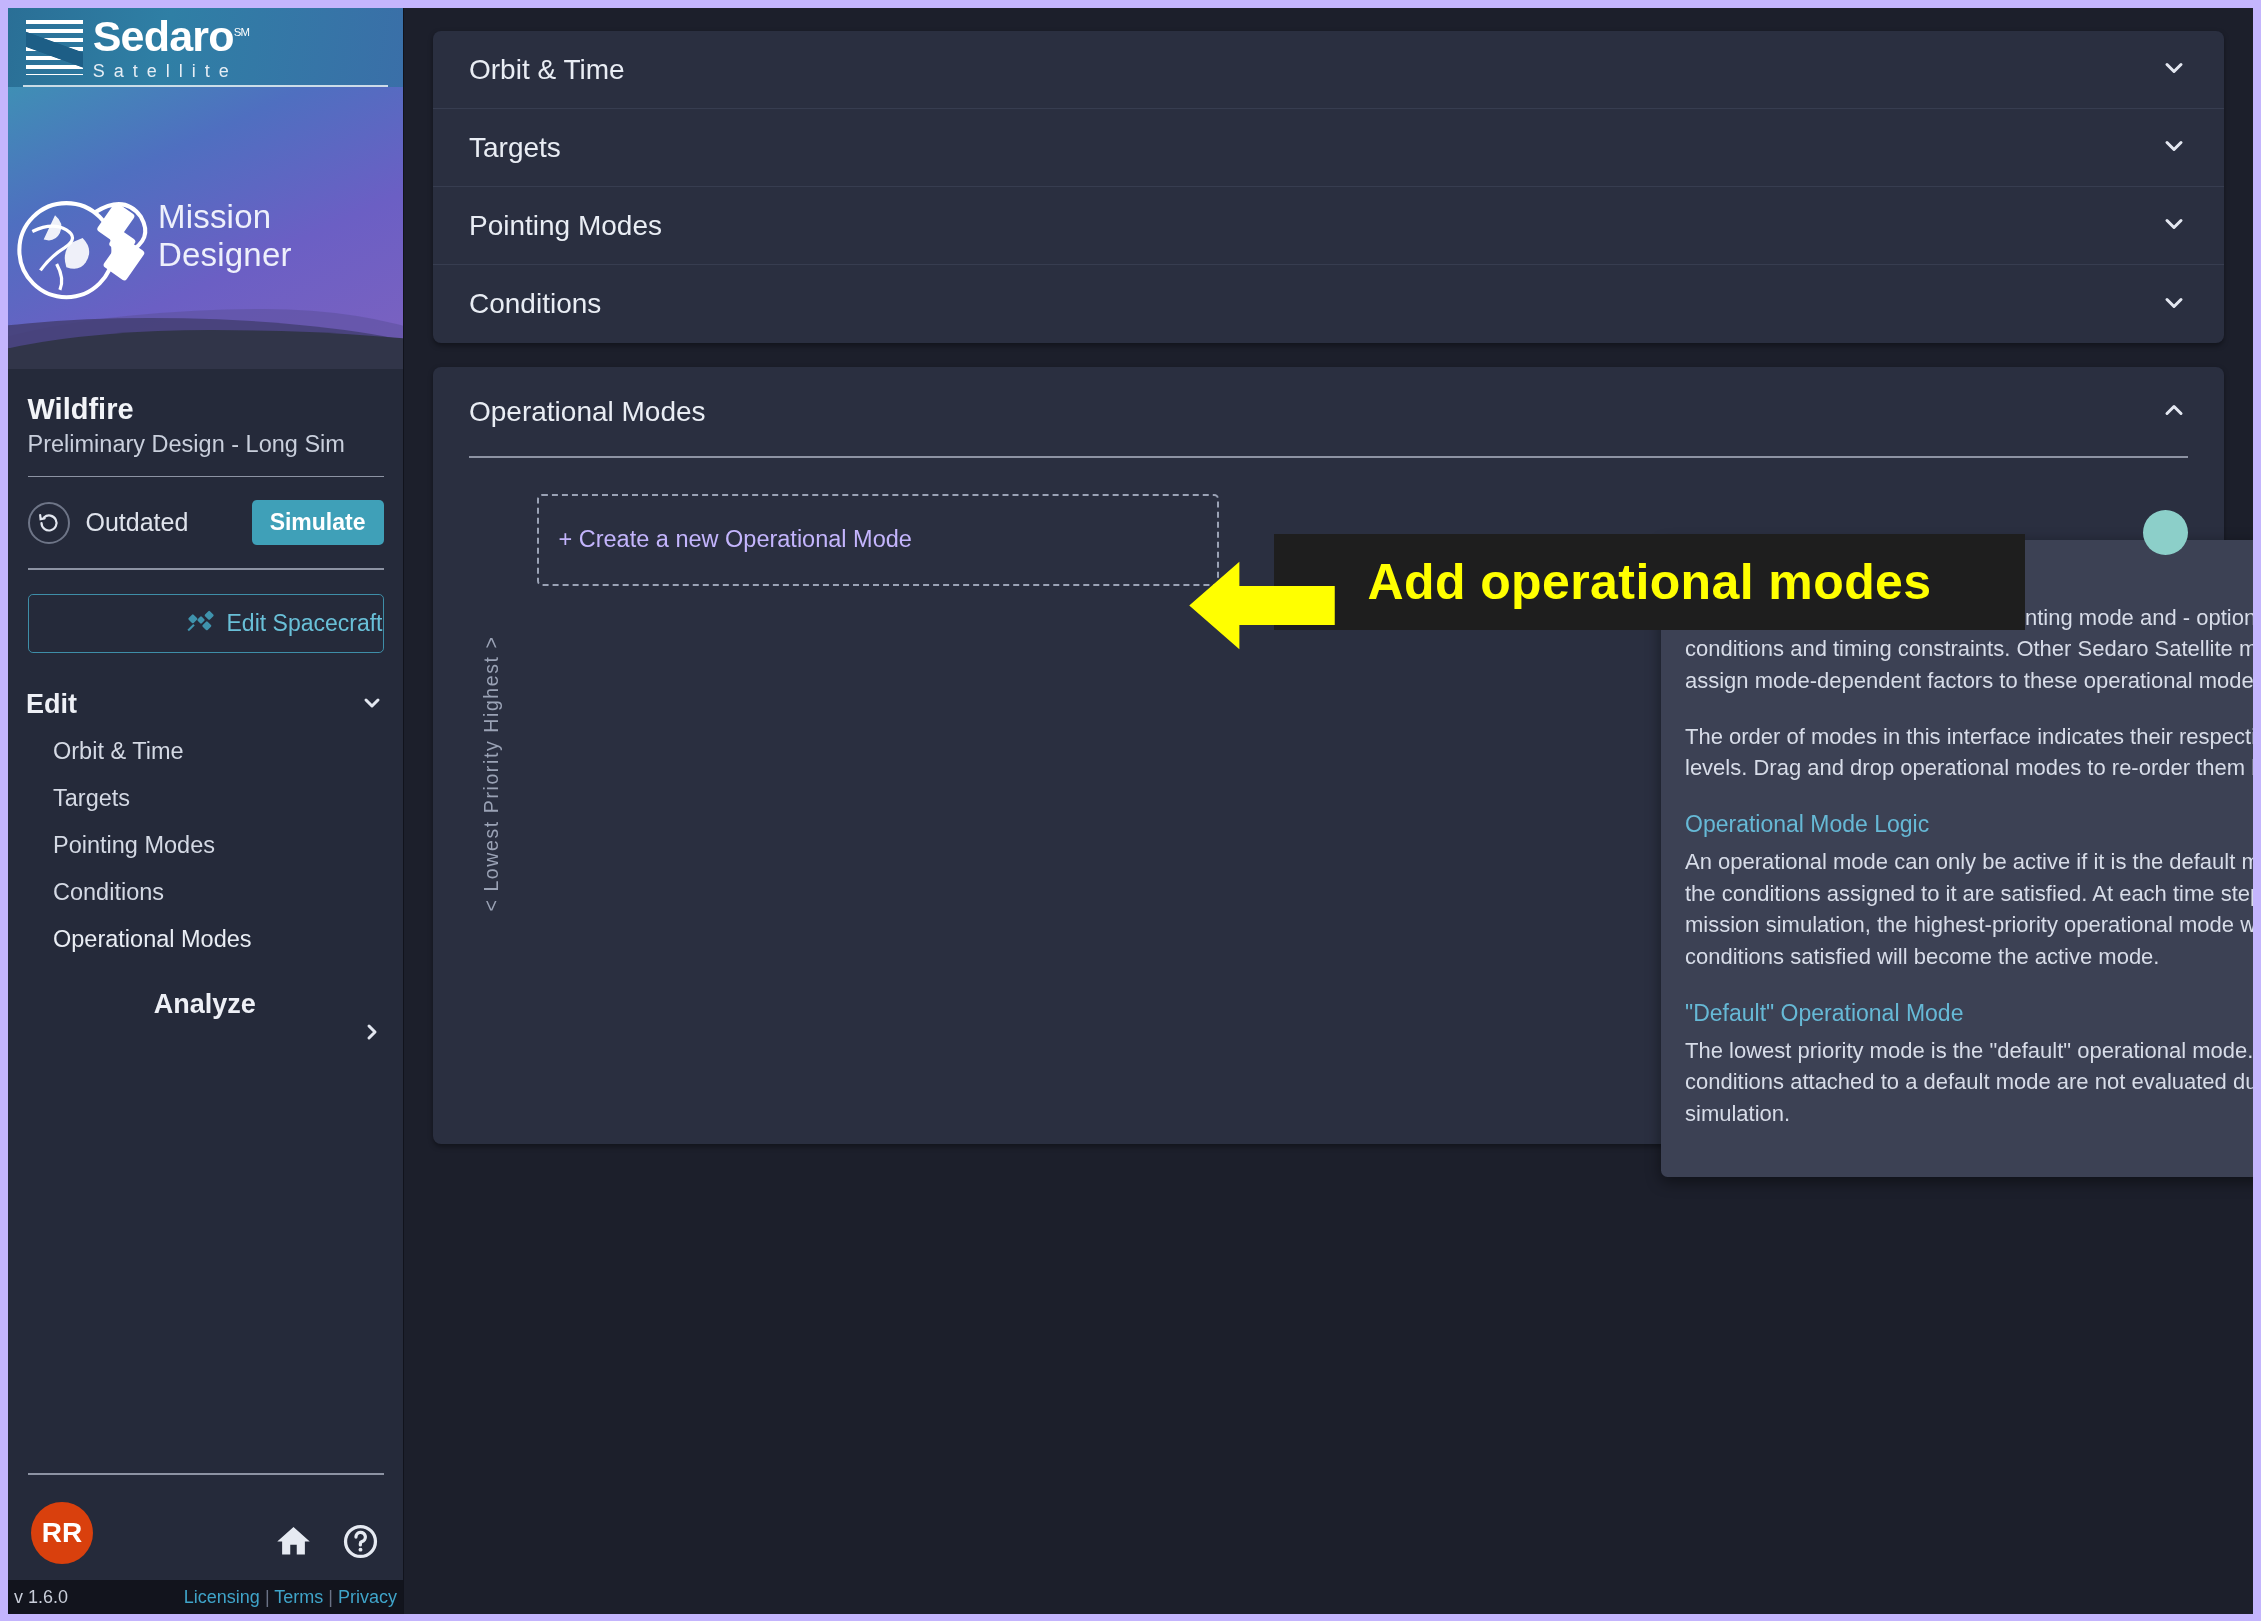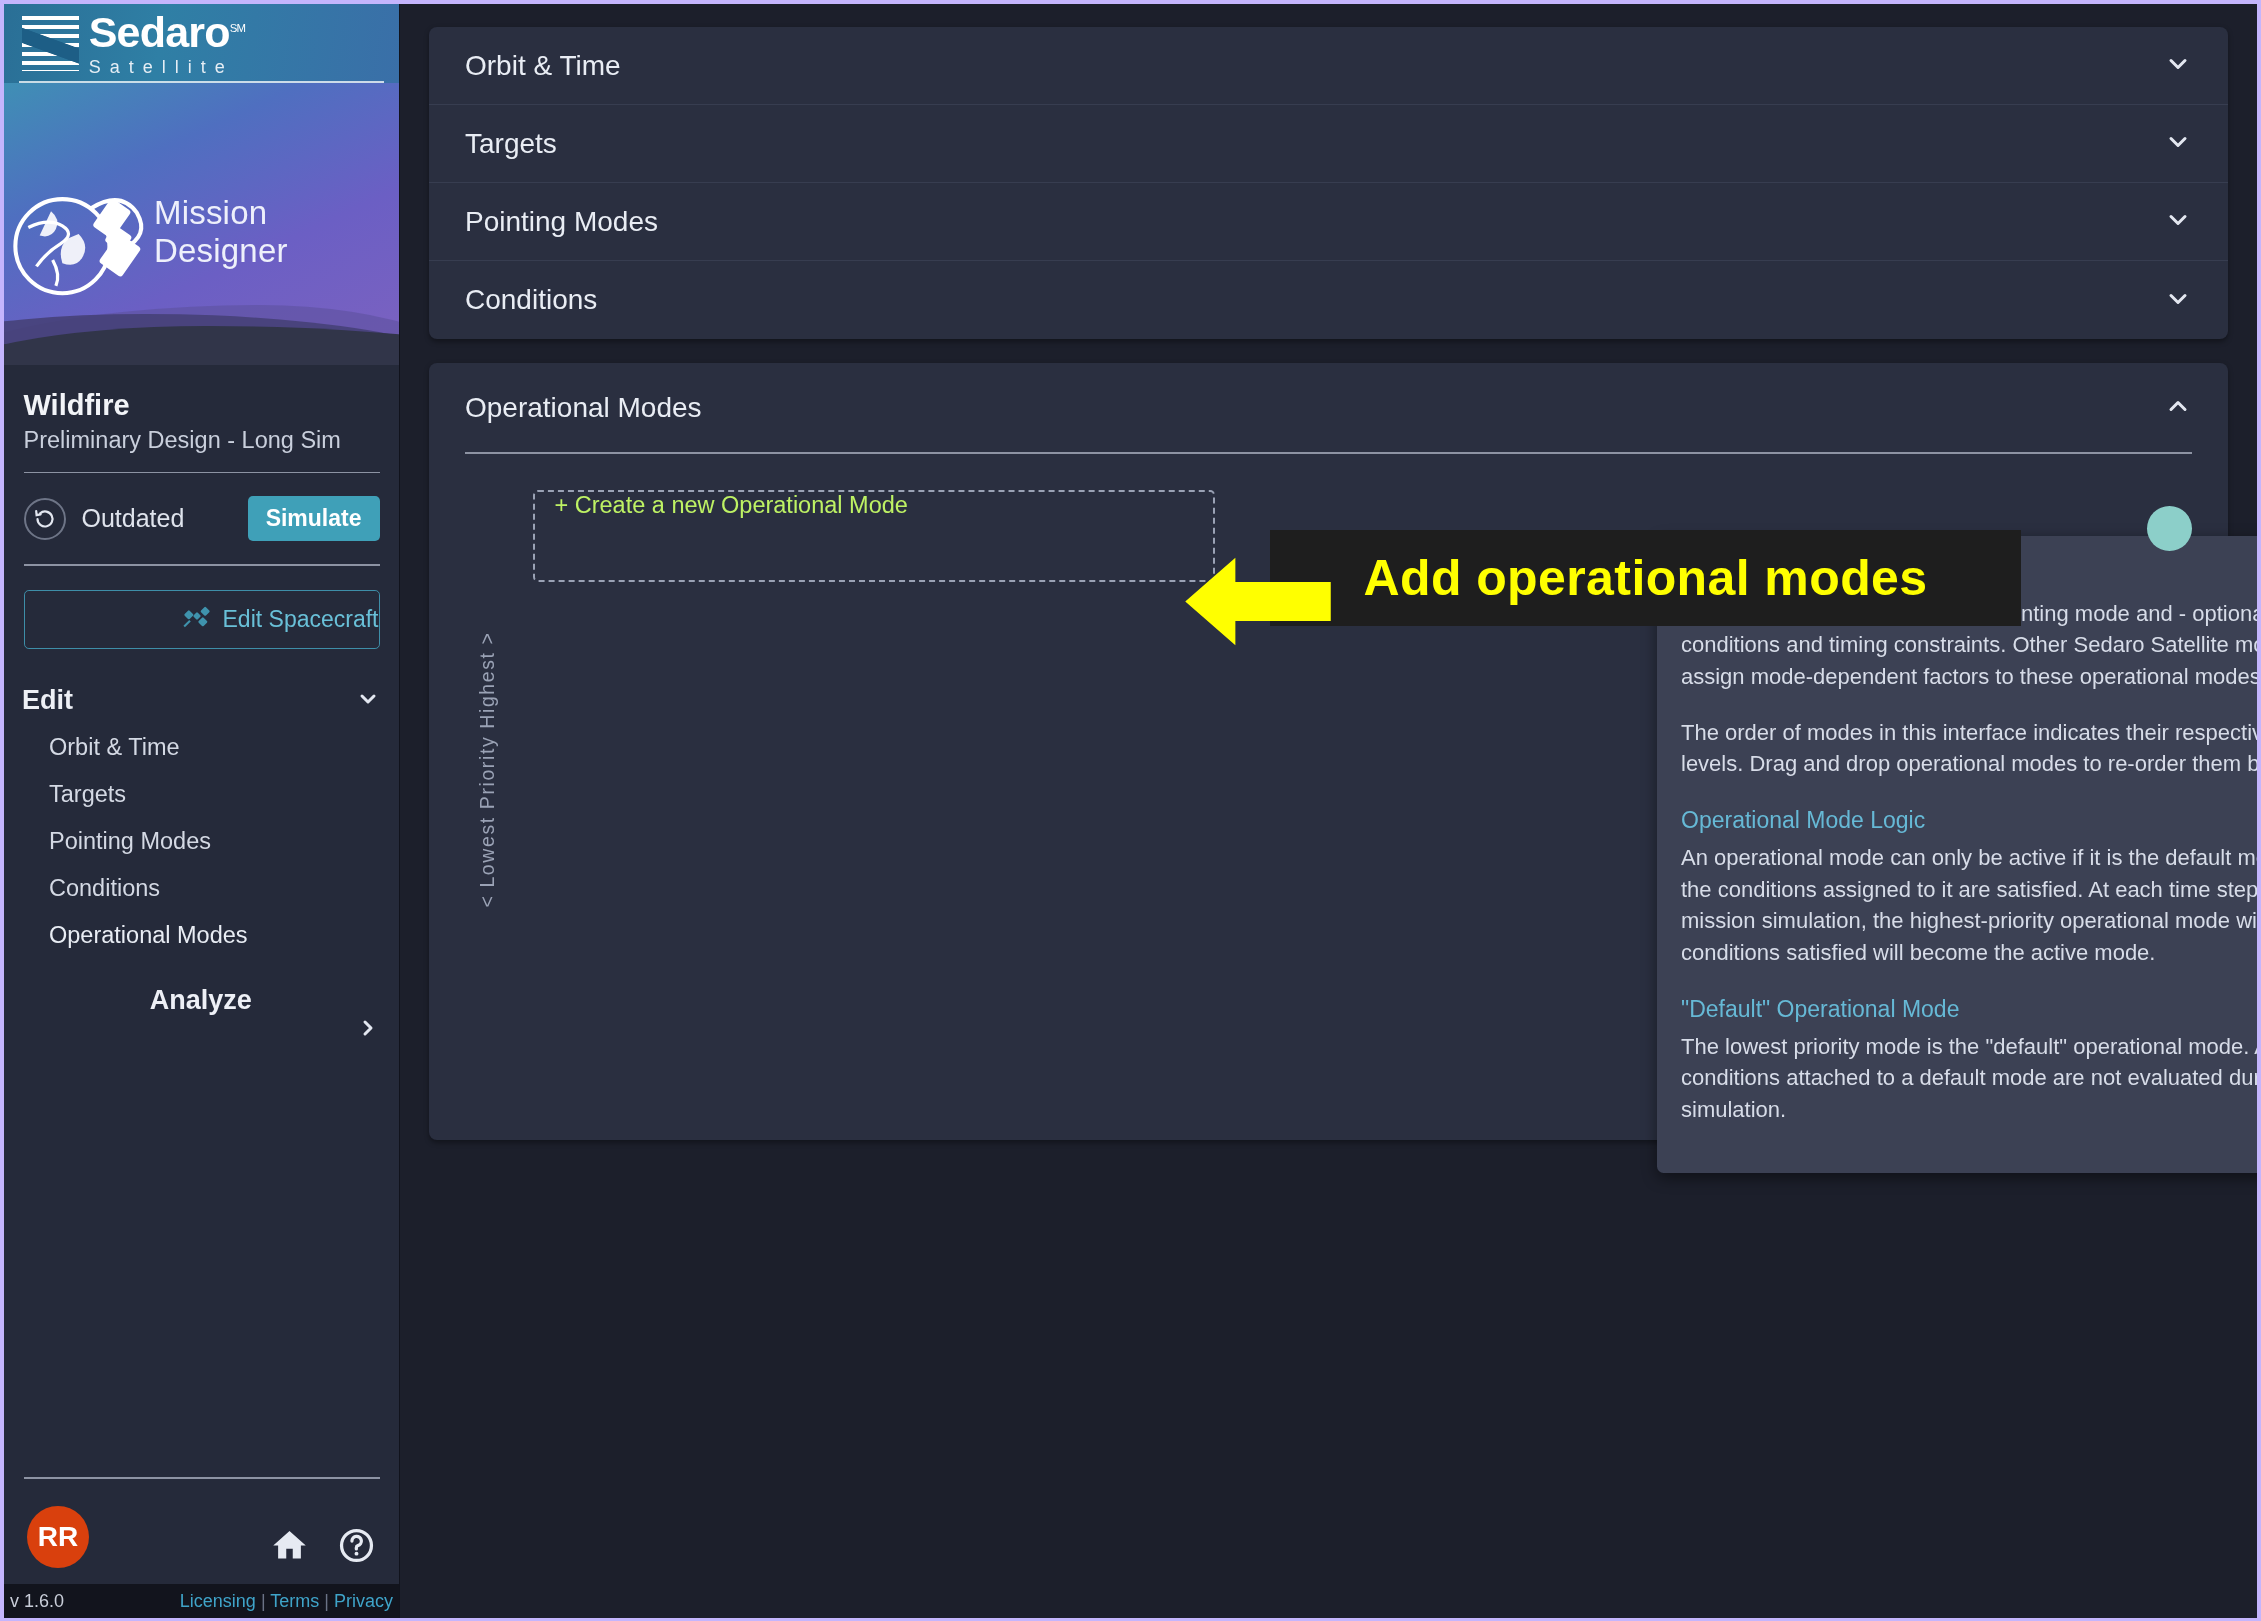--- a/index.html
+++ b/index.html
@@ -6,21 +6,21 @@
   html, body {
     width: 2261px; height: 1622px;
     background: #0d0f16;
     font-family: "Liberation Sans", sans-serif;
     overflow: hidden;
   }
   #app {
     position: relative;
     width: 2261px; height: 1622px;
     background: #1c1f2b;
-    border: 4px solid #c4b5fd;
+    border: 8px solid #c4b5fd;
     display: flex;
   }
 
   
   #sidebar {
     width: 396px;
     height: 100%;
     background: #252a3a;
     display: flex;
     flex-direction: column;
@@ -182,22 +182,22 @@
     display:flex; align-items:center; justify-content:center;
   }
   .prio-axis .lbl {
     transform: rotate(-90deg); white-space:nowrap;
     font-size: 19.5px; color:#9aa2b5; letter-spacing:1.6px;
     position:absolute; top: 268px;
   }
   .modes-col { flex:1; padding-left: 23px; }
   .create-box {
     border: 2.4px dashed #9aa2b5; border-radius: 4.9px;
-    height: 92px; display:flex; align-items:flex-start; padding-left: 19.5px;
-    font-size: 23.5px; color:#bef264; cursor:pointer; max-width: 682px;
+    height: 92px; display:flex; align-items:center; padding-left: 19.5px;
+    font-size: 23.5px; color:#c4b5fd; cursor:pointer; max-width: 682px;
   }
 
   
   .info-circle {
     position:absolute; right: 36px; top: 143px;
     width: 45px; height:45px; border-radius:50%;
     background:#8ccfc9; z-index: 5;
   }
   .popover {
     position:absolute; left: 1257px; top: 532px;

